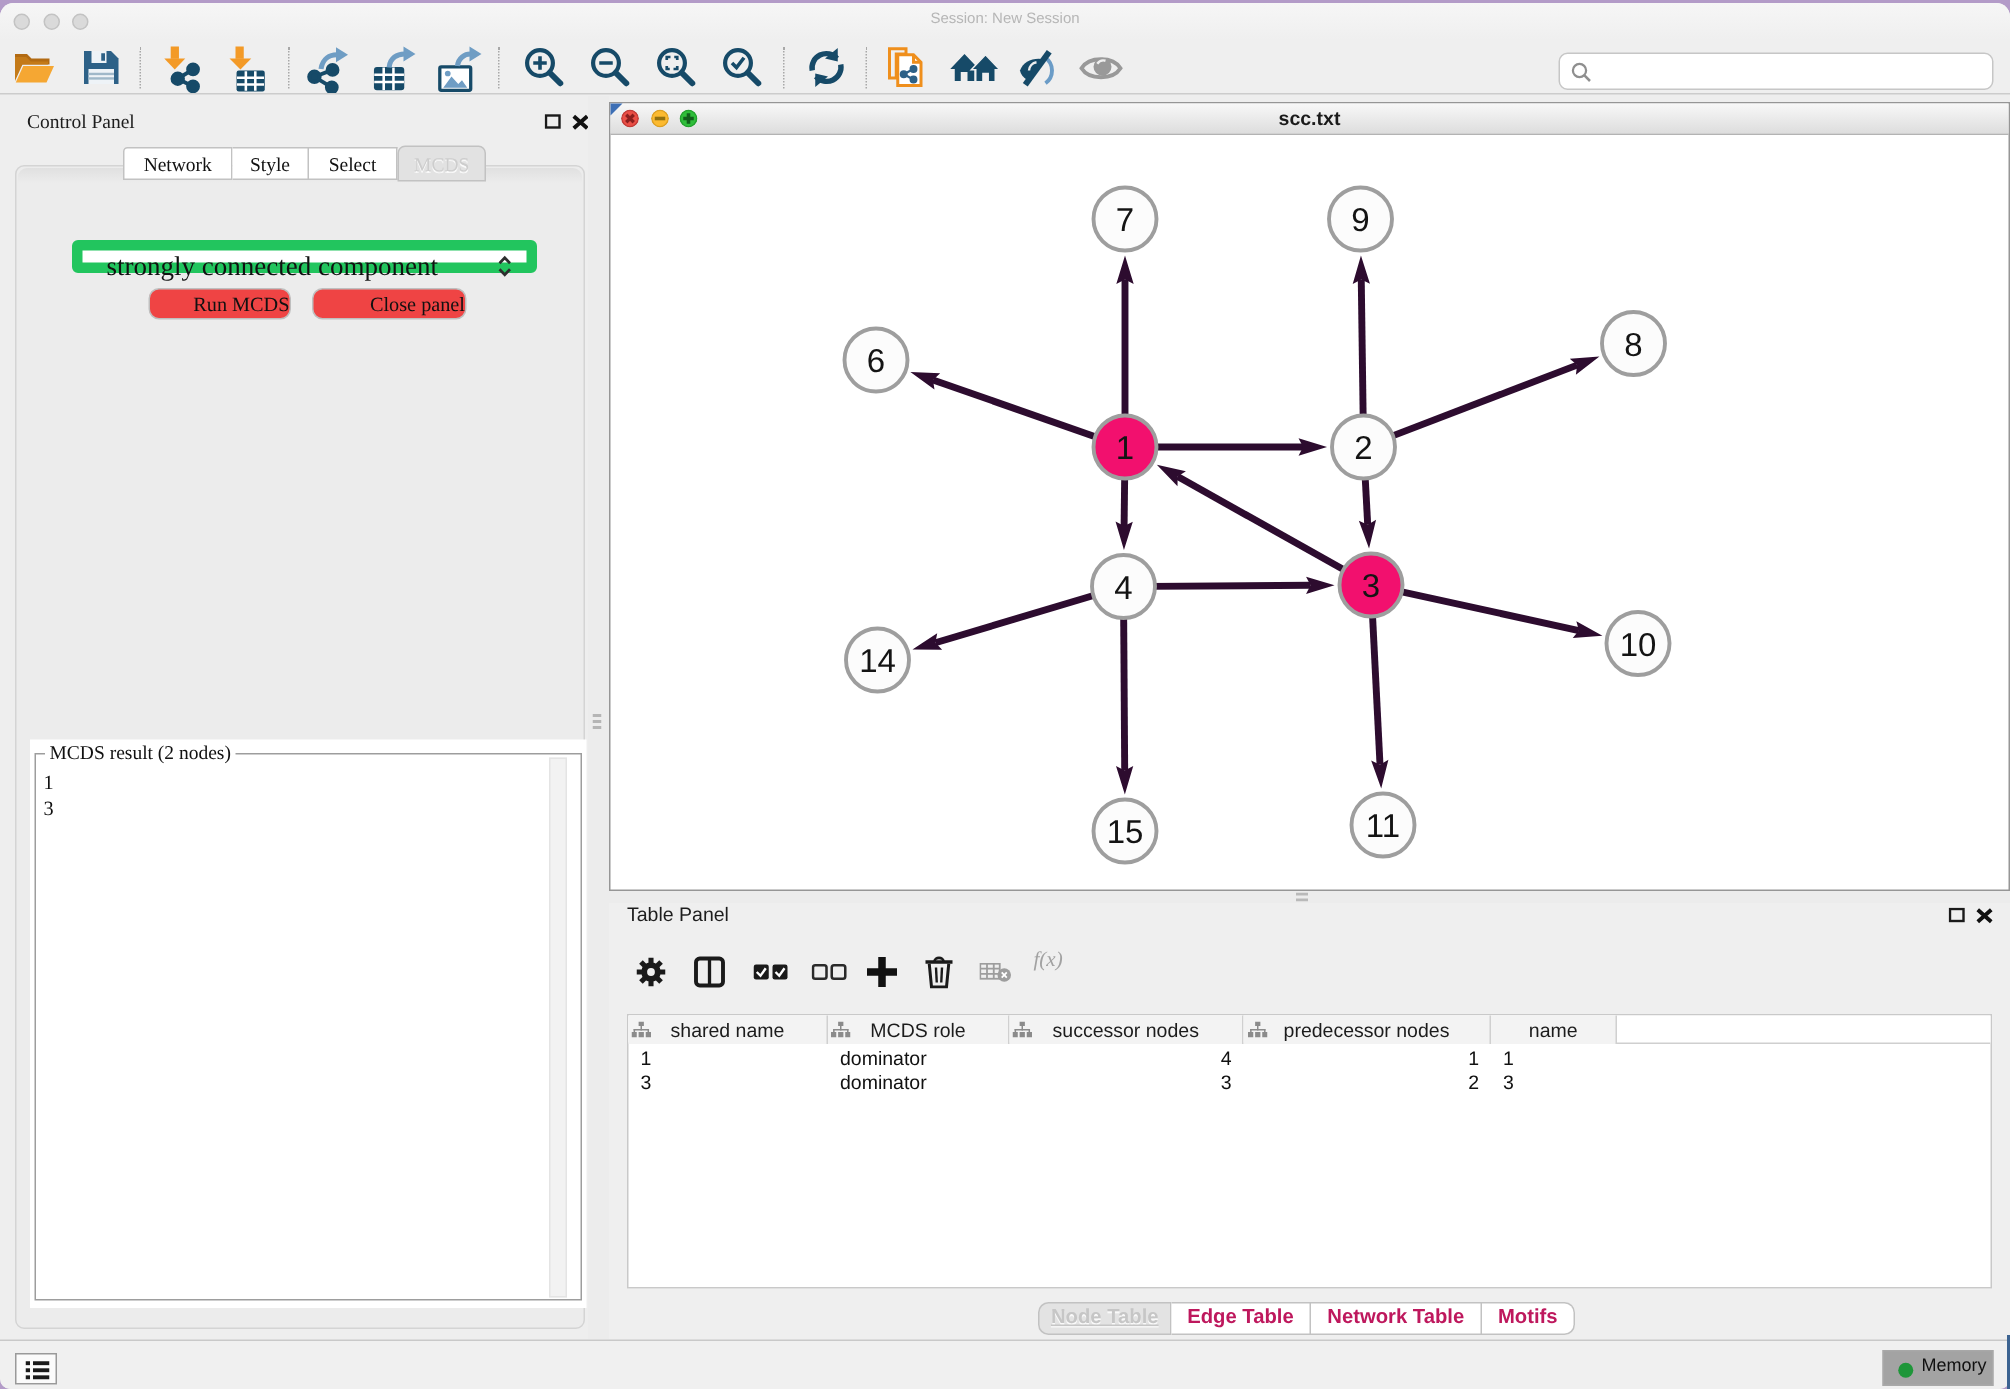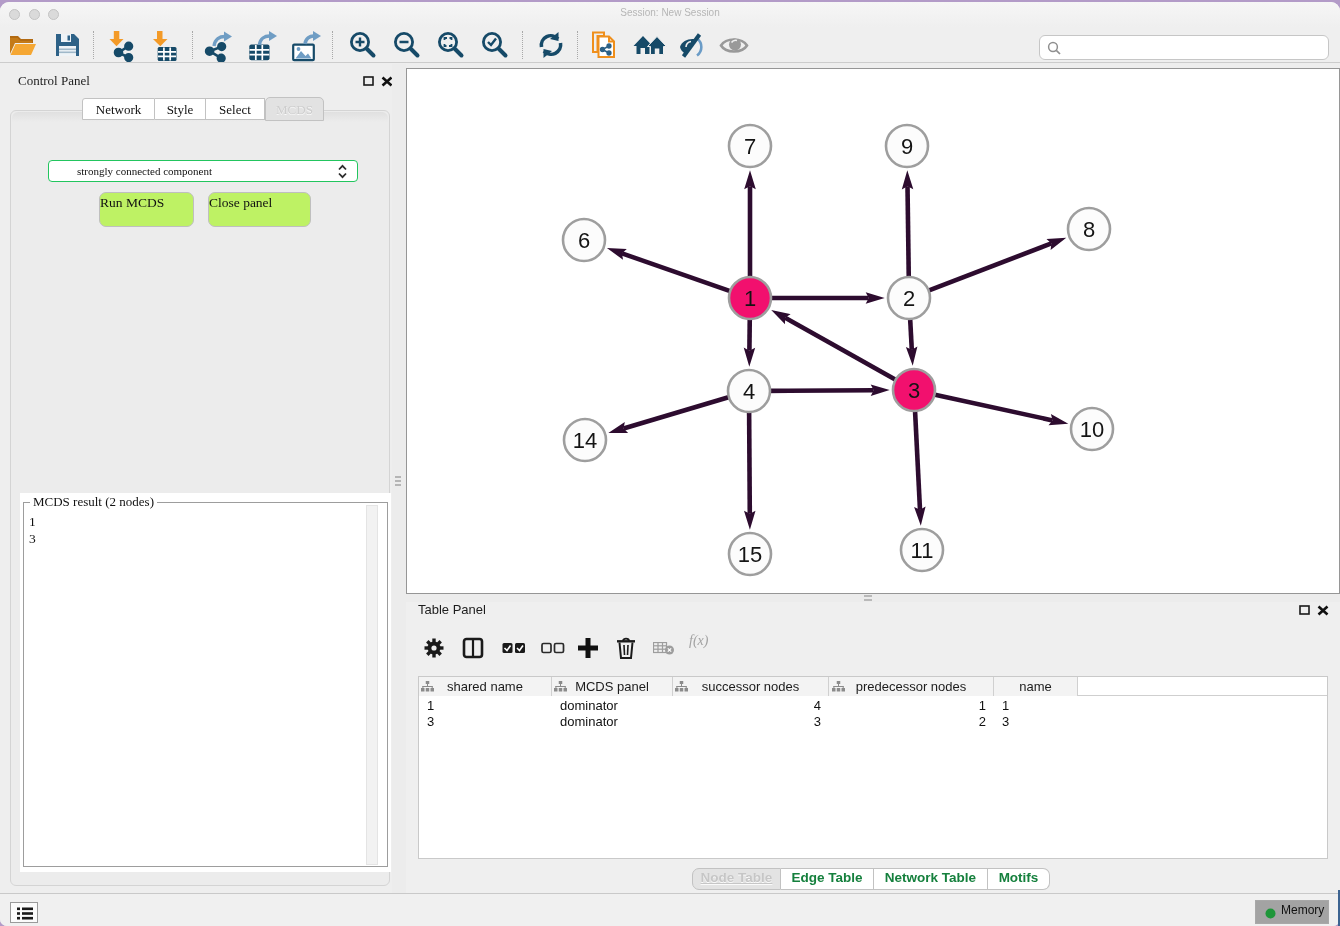--- a/index.html
+++ b/index.html
@@ -30,23 +30,23 @@
   background:#fff; border:1px solid #c2c2c2; border-left:none; }
 .cptab.first { border-left:1px solid #c2c2c2; border-radius:3px 0 0 0; }
 .cptab.sel { background:#e2e2e2; color:#cdcdcd; text-shadow:0 1px 0 #fafafa;
   border-radius:5px 5px 0 0; border-left:1px solid #c2c2c2; position:relative; top:-1px; height:24px; line-height:23px; }
 #cpcontent { position:absolute; left:6px; top:46px; width:380px; height:776px;
   background:#ececec; border:1px solid #d4d4d4; border-radius:6px; }
 #cpcontent .band { position:absolute; left:1px; top:1px; right:1px; height:10px;
   background:linear-gradient(#e0e0e0,#ececec); border-radius:6px 6px 0 0; }
 #optlabel { position:absolute; left:0; top:27px; width:100%; text-align:center; font-size:13.5px; color:#111; }
 #combo { position:absolute; left:37px; top:49px; width:310px; height:22px; background:#fff;
-  border:1px solid #22c55e; border-radius:4px; font-size:11px; color:#111; line-height:20px; padding-left:28px; }
-.btn { position:absolute; height:35px; background:#bef264; border:1px solid #bfbfbf; border-radius:7px;
-  font-size:13.5px; color:#111; text-align:left; line-height:19px; }
+  border:7px solid #22c55e; border-radius:4px; font-size:18px; color:#111; line-height:20px; padding-left:16px; }
+.btn { position:absolute; height:21px; background:#ef4444; border:1px solid #bfbfbf; border-radius:7px;
+  font-size:13.5px; color:#111; text-align:right; line-height:19px; }
 
 #mcdsbox { position:absolute; left:9px; top:382px; width:371px; height:379px; background:#fff; }
 #mcdsfs { position:absolute; left:3px; top:9px; width:365px; height:365px;
   border:1px solid #9d9d9d; }
 #mcdsleg { position:absolute; left:6px; top:-9px; background:#fff; padding:0 3px; font-size:13px; color:#111; }
 #mcdssb { position:absolute; right:9px; top:2px; width:12px; height:360px; background:#f2f2f2; border:1px solid #e4e4e4; }
 
 #netframe { position:absolute; left:406px; top:66px; width:934px; height:526px;
   border:1px solid #969696; background:#fff; }
 #nettitle { position:absolute; left:0; top:0; width:100%; height:21px;
@@ -61,21 +61,21 @@
 
 #tpanel { position:absolute; left:406px; top:600px; width:934px; height:291px; background:#efefef; }
 #tphead { position:absolute; left:12px; top:0; font-size:13px; color:#1d1d1d; }
 #ttable { position:absolute; left:12px; top:74px; width:910px; height:183px; background:#fff;
   border:1px solid #c9c9c9; }
 .th { position:absolute; top:0; height:19px; background:#f3f3f3;
   border-right:1px solid #d0d0d0; font-size:13px; color:#1c1c1c; text-align:center; line-height:19px; }
 #threct { position:absolute; left:0; top:0; width:908px; height:19px; border-bottom:1px solid #cfcfcf; background:#fff; }
 .td { position:absolute; font-size:13px; color:#111; height:16px; line-height:16px; }
 #ttabs { position:absolute; left:286px; top:266px; height:22px; }
-.ttab { float:left; height:22px; line-height:17px; text-align:center; font-size:13.5px; font-weight:bold; color:#15803d;
+.ttab { float:left; height:22px; line-height:17px; text-align:center; font-size:13.5px; font-weight:bold; color:#be185d;
   background:#fff; border:1px solid #c2c2c2; border-left:none; }
 .ttab.first { border-left:1px solid #c2c2c2; border-radius:7px 0 0 7px; background:#e3e3e3;
   color:#c6c6c6; font-weight:bold; text-shadow:0 1px 0 #fafafa;text-decoration:underline; }
 .ttab.last { border-radius:0 7px 7px 0; }
 
 #statusbar { position:absolute; left:0; top:891px; width:1340px; height:35px;
   background:#f0f0f0; border-top:1px solid #c9c9c9; }
 #listbtn { position:absolute; left:10px; top:8px; width:28px; height:21px; background:#fbfbfb;
   border:1px solid #9a9a9a; }
 #membtn { position:absolute; left:1255px; top:6px; width:74px; height:24px; background:#a3a3a3;
@@ -277,20 +277,36 @@
   <div id="vsplit">
       <svg class="abs" style="left:3px;top:412px" width="6" height="10">
         <g fill="#b5b5b5">
           <rect x="0" y="0" width="6" height="2"></rect>
           <rect x="0" y="4" width="6" height="2"></rect>
           <rect x="0" y="8" width="6" height="2"></rect>
         </g>
       </svg>
     </div>
   <div id="netframe">
+    <div id="nettitle">
+      <div id="corner-tri"></div>
+      <svg class="tl" style="left:7px" width="12" height="12" viewBox="0 0 12 12">
+        <circle cx="6" cy="6" r="5.5" fill="#ea4f46" stroke="#c23c38" stroke-width="1"></circle>
+        <path d="M3.5 3.5 L8.5 8.5 M8.5 3.5 L3.5 8.5" stroke="#8c1f1e" stroke-width="2.2"></path>
+      </svg>
+      <svg class="tl" style="left:27px" width="12" height="12" viewBox="0 0 12 12">
+        <circle cx="6" cy="6" r="5.5" fill="#fcba30" stroke="#dda023" stroke-width="1"></circle>
+        <rect x="2.5" y="4.8" width="7" height="2.4" fill="#92700f"></rect>
+      </svg>
+      <svg class="tl" style="left:46px" width="12" height="12" viewBox="0 0 12 12">
+        <circle cx="6" cy="6" r="5.5" fill="#2fbe3a" stroke="#23a22e" stroke-width="1"></circle>
+        <path d="M6 2.5 L6 9.5 M2.5 6 L9.5 6" stroke="#115e1b" stroke-width="2.4"></path>
+      </svg>
+      <div id="nettext">scc.txt</div>
+    </div>
     <svg class="abs" style="left:-1px;top:20px;will-change:transform" width="933" height="504" viewBox="0 0 933 504">
       <g stroke="#2d0c2f" stroke-width="4.6">
         <line x1="344.0" y1="191.0" x2="344.0" y2="97.3"></line>
         <line x1="327.0" y1="203.1" x2="216.0" y2="164.3"></line>
         <line x1="362.0" y1="209.0" x2="462.7" y2="209.0"></line>
         <line x1="343.8" y1="227.0" x2="343.4" y2="261.7"></line>
         <line x1="502.8" y1="191.0" x2="501.5" y2="97.3"></line>
         <line x1="519.8" y1="202.6" x2="645.4" y2="154.4"></line>
         <line x1="504.0" y1="227.0" x2="505.8" y2="260.8"></line>
         <line x1="492.3" y1="292.2" x2="379.1" y2="228.7"></line>
@@ -409,21 +425,21 @@
       <line x1="0.5" y1="7.2" x2="13.5" y2="7.2" stroke="#9d9d9d" stroke-width="1.2"></line>
       <line x1="5" y1="0.5" x2="5" y2="10.5" stroke="#9d9d9d" stroke-width="1.2"></line>
       <line x1="9.5" y1="0.5" x2="9.5" y2="10.5" stroke="#9d9d9d" stroke-width="1.2"></line>
       <circle cx="16.5" cy="8" r="4.5" fill="#9d9d9d"></circle>
       <path d="M14.8 6.3 L18.2 9.7 M18.2 6.3 L14.8 9.7" stroke="#fff" stroke-width="1.2"></path>
     </svg>
     <div class="abs" style="left:283px;top:31px;font-family:Liberation Serif, serif;font-style:italic;font-size:14px;color:#a2a2a2">f(x)</div>
     <div id="ttable">
       <div id="threct"></div>
       <div class="th" style="left:0;width:133px">shared name</div>
-      <div class="th" style="left:133px;width:121px">MCDS panel</div>
+      <div class="th" style="left:133px;width:121px">MCDS role</div>
       <div class="th" style="left:254px;width:156px">successor nodes</div>
       <div class="th" style="left:410px;width:165px">predecessor nodes</div>
       <div class="th" style="left:575px;width:84px">name</div>
       <svg class="abs" style="left:2px;top:4px" width="13" height="11" viewBox="0 0 13 11">
           <g fill="#8b8b8b">
             <rect x="4.75" y="0" width="3.5" height="3"></rect>
             <rect x="0" y="7" width="3.5" height="3.5"></rect>
             <rect x="4.75" y="7" width="3.5" height="3.5"></rect>
             <rect x="9.5" y="7" width="3.5" height="3.5"></rect>
             <rect x="6" y="3" width="1" height="3"></rect>

